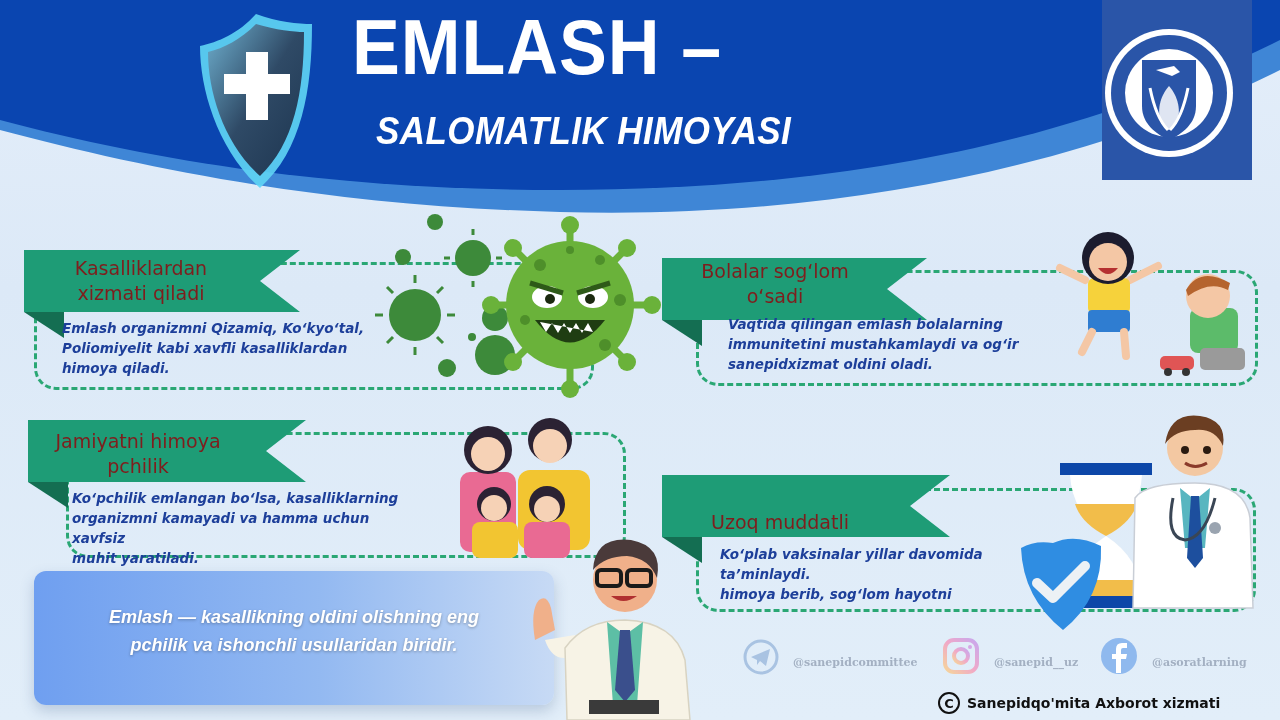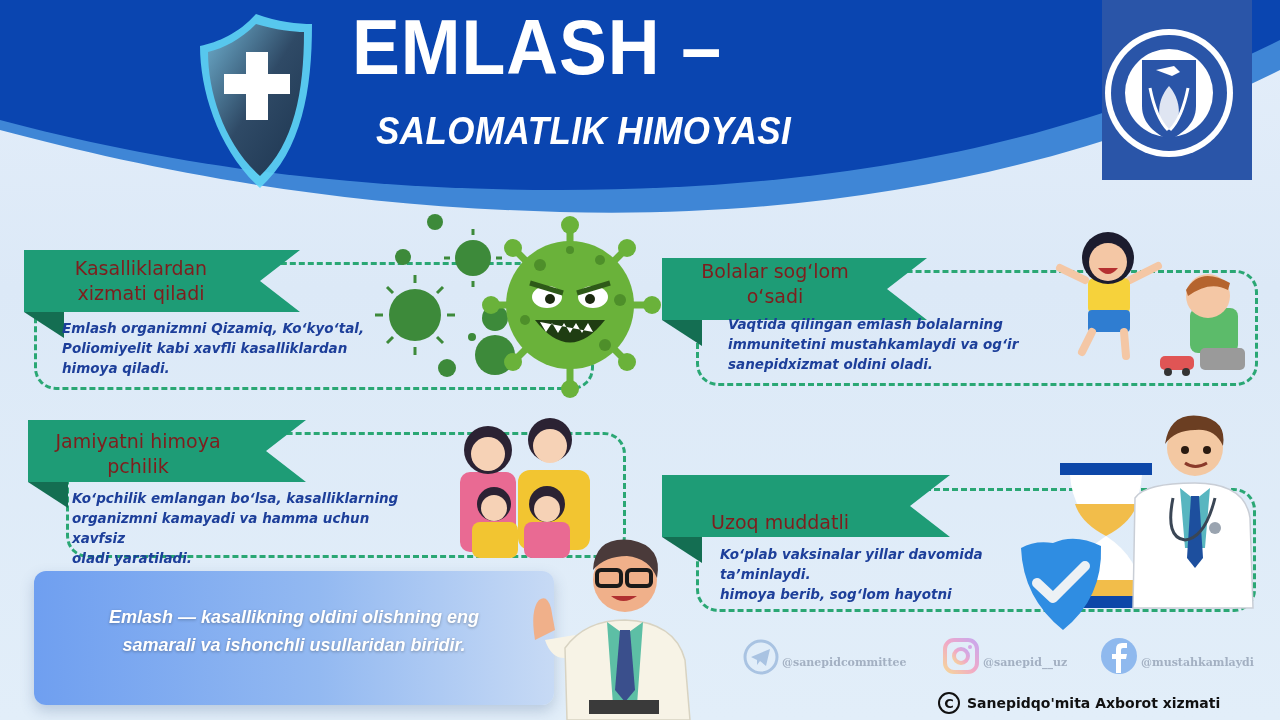--- a/index.html
+++ b/index.html
@@ -56,21 +56,21 @@
   .quote-text {
     position:absolute; left:0; top:32px; width:520px; color:#ffffff;
     font-family:Liberation Sans, sans-serif; font-weight:700; font-style:italic;
     font-size:18px; line-height:28px; text-align:center;
     text-shadow: 0 1px 3px rgba(0,0,0,0.3);
   }
 
   .social { position:absolute; top:635px; height:40px; display:flex; align-items:flex-end; }
   .social-handle {
     font-family:"DejaVu Serif", serif; font-weight:700; font-size:11px;
-    color:#a3b0c2; margin-left:3px; margin-bottom:6px;
+    color:#a3b0c2; margin-left:14px; margin-bottom:6px;
   }
   .copyright {
     position:absolute; left:938px; top:692px; display:flex; align-items:center;
     font-family:"DejaVu Sans", sans-serif; font-weight:700; font-size:14px; color:#111;
   }
   .copy-icon {
     width:22px; height:22px; border:2.5px solid #111; border-radius:50%;
     display:flex; align-items:center; justify-content:center;
     font-size:13px; font-weight:700; margin-right:7px;
   }
@@ -232,21 +232,21 @@
   <polygon points="0,0 278,0 238,31 278,62 0,62" fill="#1e9c76"></polygon>
   <polygon points="0,62 40,62 40,88" fill="#146e52"></polygon>
 </svg>
 <div class="ribbon-title" style="left:28px; top:429px; width:220px;">
   <div>Jamiyatni himoya</div>
   <div>pchilik</div>
 </div>
 <div class="card-desc" style="left:72px; top:488px; width:330px;">
   <div>Ko‘pchilik emlangan bo‘lsa, kasalliklarning</div>
   <div>organizmni kamayadi va hamma uchun xavfsiz</div>
-  <div>oladi yaratiladi.</div>
+  <div>muhit yaratiladi.</div>
 </div>
 
 <svg class="abs" style="left:458px; top:412px;" width="140" height="148" viewBox="0 0 140 148">
   <rect x="2" y="60" width="56" height="80" rx="10" fill="#e96a93"></rect>
   <circle cx="30" cy="38" r="24" fill="#2b2233"></circle>
   <circle cx="30" cy="42" r="17" fill="#f6d2b6"></circle>
   <rect x="60" y="58" width="72" height="80" rx="12" fill="#f2c531"></rect>
   <circle cx="92" cy="28" r="22" fill="#2b2233"></circle>
   <circle cx="92" cy="34" r="17" fill="#f6d2b6"></circle>
   <rect x="14" y="110" width="46" height="36" rx="8" fill="#f2c531"></rect>
@@ -290,21 +290,21 @@
   <path d="M158,90 Q150,130 170,132 Q190,130 200,90" stroke="#3a4655" stroke-width="3" fill="none"></path>
   <circle cx="200" cy="120" r="6" fill="#9aa4b0"></circle>
 
   <path d="M38,135 Q60,125 86,138 Q88,190 48,222 Q8,190 6,140 Q20,132 38,135 Z" fill="#2f8de2"></path>
   <path d="M22,175 L38,190 L70,158" stroke="#ecf1f5" stroke-width="10" fill="none" stroke-linecap="round" stroke-linejoin="round"></path>
 </svg>
 
 <div class="quote-box">
   <div class="quote-text">
     <div>Emlash — kasallikning oldini olishning eng</div>
-    <div>samarali va ishonchli usullaridan biridir.</div>
+    <div>pchilik va ishonchli usullaridan biridir.</div>
   </div>
 </div>
 
 <svg class="abs" style="left:525px; top:530px;" width="170" height="190" viewBox="0 0 170 190">
   <path d="M10,110 Q5,80 14,70 Q22,64 26,78 L30,100 Z" fill="#f0b08a"></path>
   <path d="M20,110 Q30,140 60,120 L50,105 Z" fill="#f7f3e6"></path>
   <path d="M40,118 Q60,90 100,90 Q150,92 160,130 L165,190 H42 Z" fill="#f7f3e6" stroke="#d8d3c2" stroke-width="1.5"></path>
   <path d="M82,92 L100,105 L118,92 L112,175 H88 Z" fill="#5dbfa5"></path>
   <path d="M95,100 L105,100 L110,160 L100,172 L90,160 Z" fill="#3a4f8c"></path>
   <rect x="64" y="170" width="70" height="14" fill="#3a3a3a"></rect>
@@ -335,19 +335,19 @@
     <circle cx="19" cy="19" r="7" fill="none" stroke="url(#ig)" stroke-width="4"></circle>
     <circle cx="28" cy="10" r="2" fill="#d6a6e6"></circle>
   </svg>
   <span class="social-handle">@sanepid__uz</span>
 </div>
 <div class="social" style="left:1100px;">
   <svg width="38" height="38" viewBox="0 0 38 38">
     <circle cx="19" cy="19" r="18" fill="#8fb9ee"></circle>
     <path d="M21,36 V22 H26 L27,17 H21 V13 Q21,11 23,11 H27 V6 H22 Q16,6 16,12 V17 H12 V22 H16 V36 Z" fill="#ffffff"></path>
   </svg>
-  <span class="social-handle">@mustahkamlaydi</span>
+  <span class="social-handle">@asoratlarning</span>
 </div>
 
 <div class="copyright">
   <span class="copy-icon">C</span>
   <span>Sanepidqo'mita Axborot xizmati</span>
 </div>
 
 </body></html>

